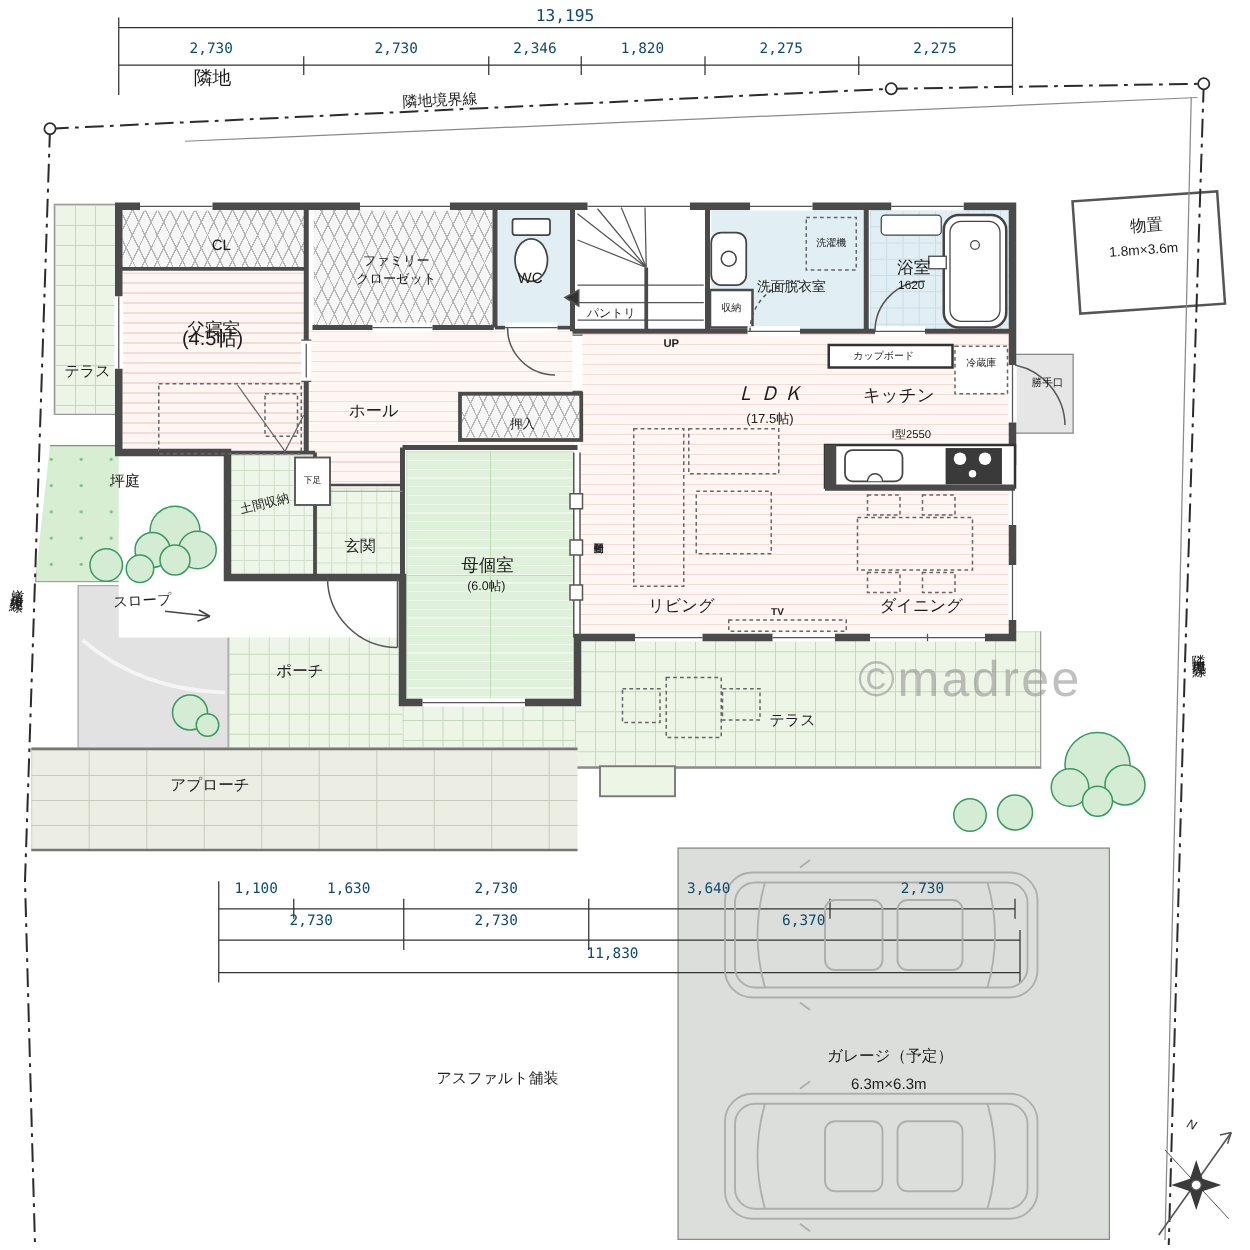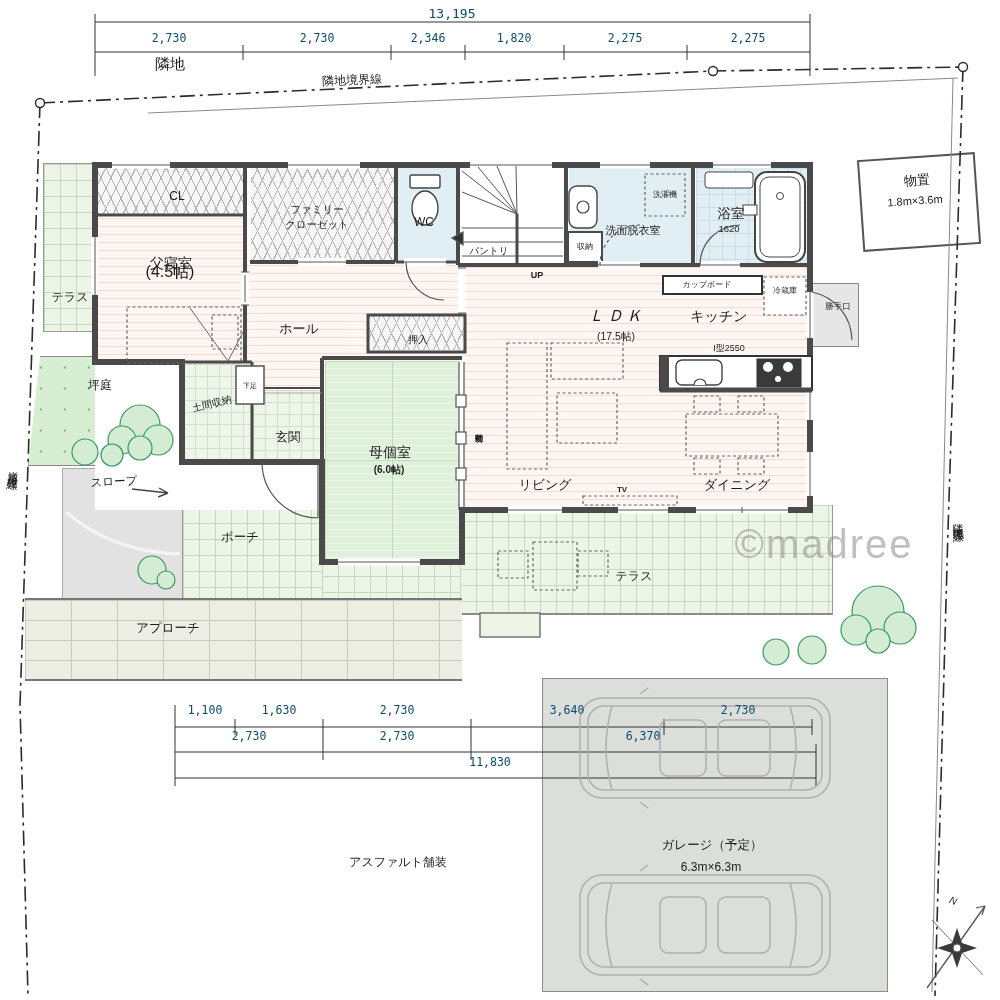--- a/index.html
+++ b/index.html
@@ -38,21 +38,21 @@
         background-image:linear-gradient(#c7cbbc 1px,transparent 1px),
                          linear-gradient(90deg,#c7cbbc 1px,transparent 1px);
         background-size:46px 20px;}
   .lbl{position:absolute;transform:translate(-50%,-50%);font-size:12px;color:#1c1c1c;
        white-space:nowrap;z-index:60;line-height:1;}
   .dim{position:absolute;transform:translate(-50%,-50%);
        font-family:"DejaVu Sans Mono",monospace;font-size:11.5px;color:#0c4a6e;
        white-space:nowrap;z-index:60;line-height:1;}
   .vert{writing-mode:vertical-rl;letter-spacing:2px;}
   #svg-lines{position:absolute;left:0;top:0;z-index:40;pointer-events:none;}
-  #watermark{position:absolute;left:824px;top:544px;transform:translate(-50%,-50%);
+  #watermark{position:absolute;left:776px;top:544px;transform:translate(-50%,-50%);
        z-index:70;font-size:40px;font-weight:400;letter-spacing:2px;color:#8e8e8e;opacity:.55;}
 </style>
 </head>
 <body>
 
 <div id="canvas">
 
   <div class="ground tile" style="left:43px;top:163px;width:52px;height:167px;border:1px solid #9a9a9a;"></div>
   <div class="ground niwa" style="left:28px;top:356px;width:157px;height:108px;border:1px solid #8a8a8a;clip-path:polygon(12px 0,100% 0,100% 100%,0 100%);"></div>
   <div class="ground" style="left:62px;top:468px;width:120px;height:130px;background:#e2e2e2;border:1px solid #ababab;"></div>
@@ -294,21 +294,21 @@
   <span class="lbl" style="left:418px;top:340px;font-size:10px;">押入</span>
   <span class="lbl" style="left:617px;top:316px;font-size:16px;letter-spacing:3px;font-style:italic;">ＬＤＫ</span>
   <span class="lbl" style="left:616px;top:336px;font-size:10.5px;">(17.5帖)</span>
   <span class="lbl" style="left:719px;top:316px;font-size:14px;">キッチン</span>
   <span class="lbl" style="left:707px;top:285px;font-size:8px;">カップボード</span>
   <span class="lbl" style="left:785px;top:291px;font-size:8px;">冷蔵庫</span>
   <span class="lbl" style="left:838px;top:306px;font-size:8.5px;">勝手口</span>
   <span class="lbl" style="left:729px;top:348px;font-size:9px;">I型2550</span>
   <span class="lbl vert" style="left:478px;top:428px;font-size:8px;letter-spacing:0;">可動間仕切</span>
   <span class="lbl" style="left:390px;top:452px;font-size:14px;">母個室</span>
-  <span class="lbl" style="left:389px;top:470px;font-size:10px;font-weight:bold;">(6.0帖)</span>
+  <span class="lbl" style="left:389px;top:470px;font-size:10px;">(6.0帖)</span>
   <span class="lbl" style="left:545px;top:484px;font-size:13px;">リビング</span>
   <span class="lbl" style="left:737px;top:484px;font-size:13px;">ダイニング</span>
   <span class="lbl" style="left:622px;top:490px;font-size:8px;font-weight:bold;">TV</span>
   <span class="lbl" style="left:288px;top:437px;font-size:12.5px;">玄関</span>
   <span class="lbl" style="left:212px;top:404px;font-size:10px;transform:translate(-50%,-50%) rotate(-14deg);">土間収納</span>
   <span class="lbl" style="left:250px;top:385px;font-size:7px;">下足</span>
   <span class="lbl" style="left:70px;top:297px;">テラス</span>
   <span class="lbl" style="left:100px;top:385px;">坪庭</span>
   <span class="lbl" style="left:114px;top:482px;font-size:11.5px;transform:translate(-50%,-50%) rotate(-3deg);">スロープ</span>
   <span class="lbl" style="left:240px;top:537px;font-size:12.5px;font-family:Liberation Serif, serif;">ポーチ</span>

